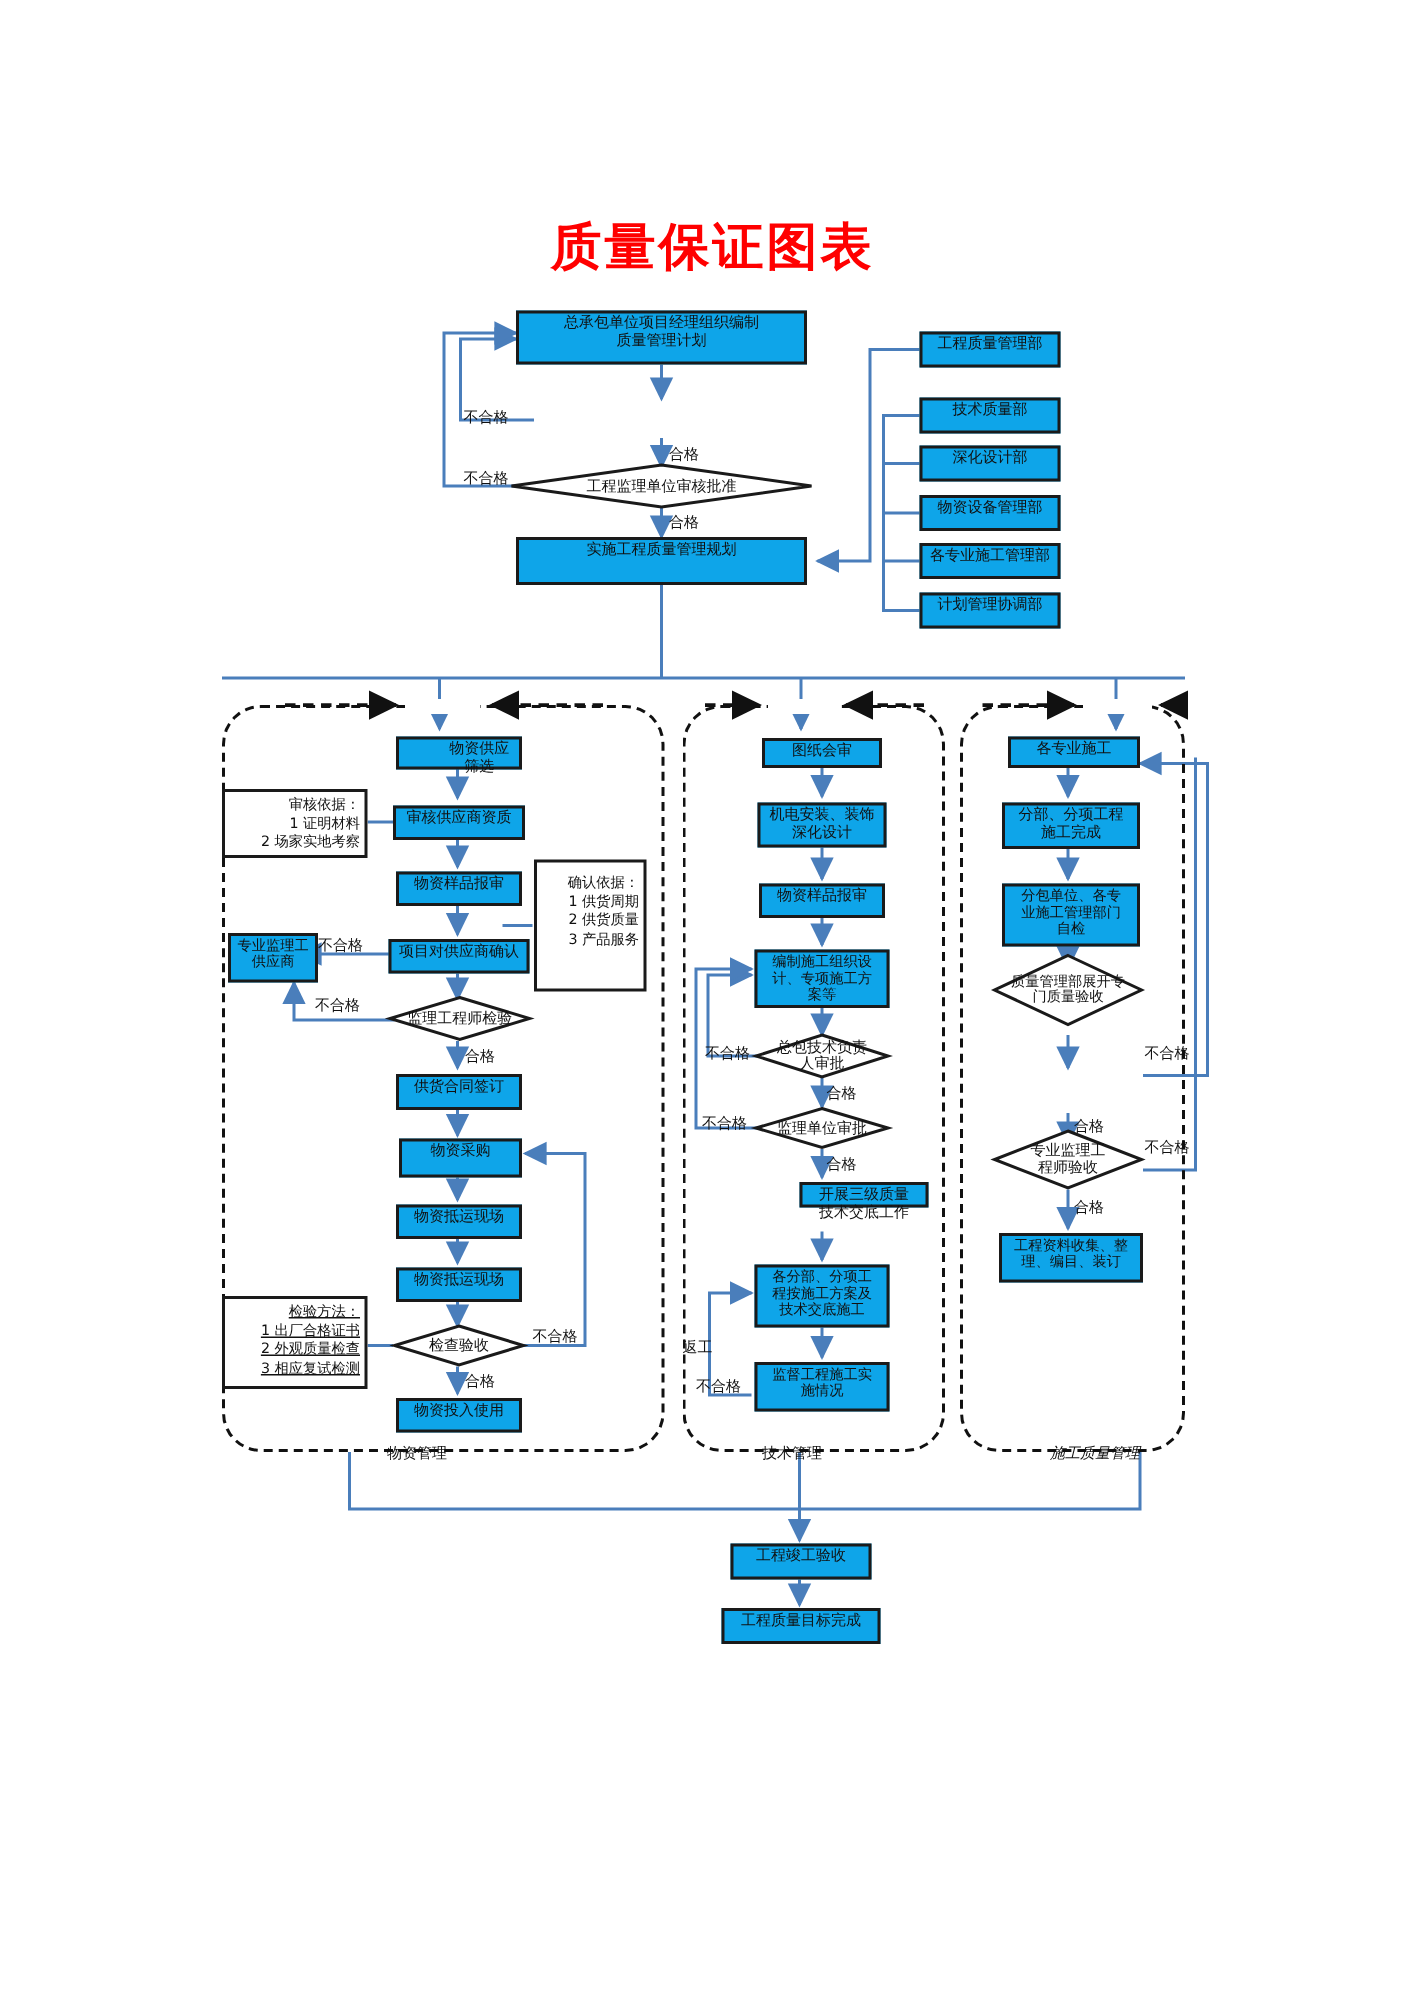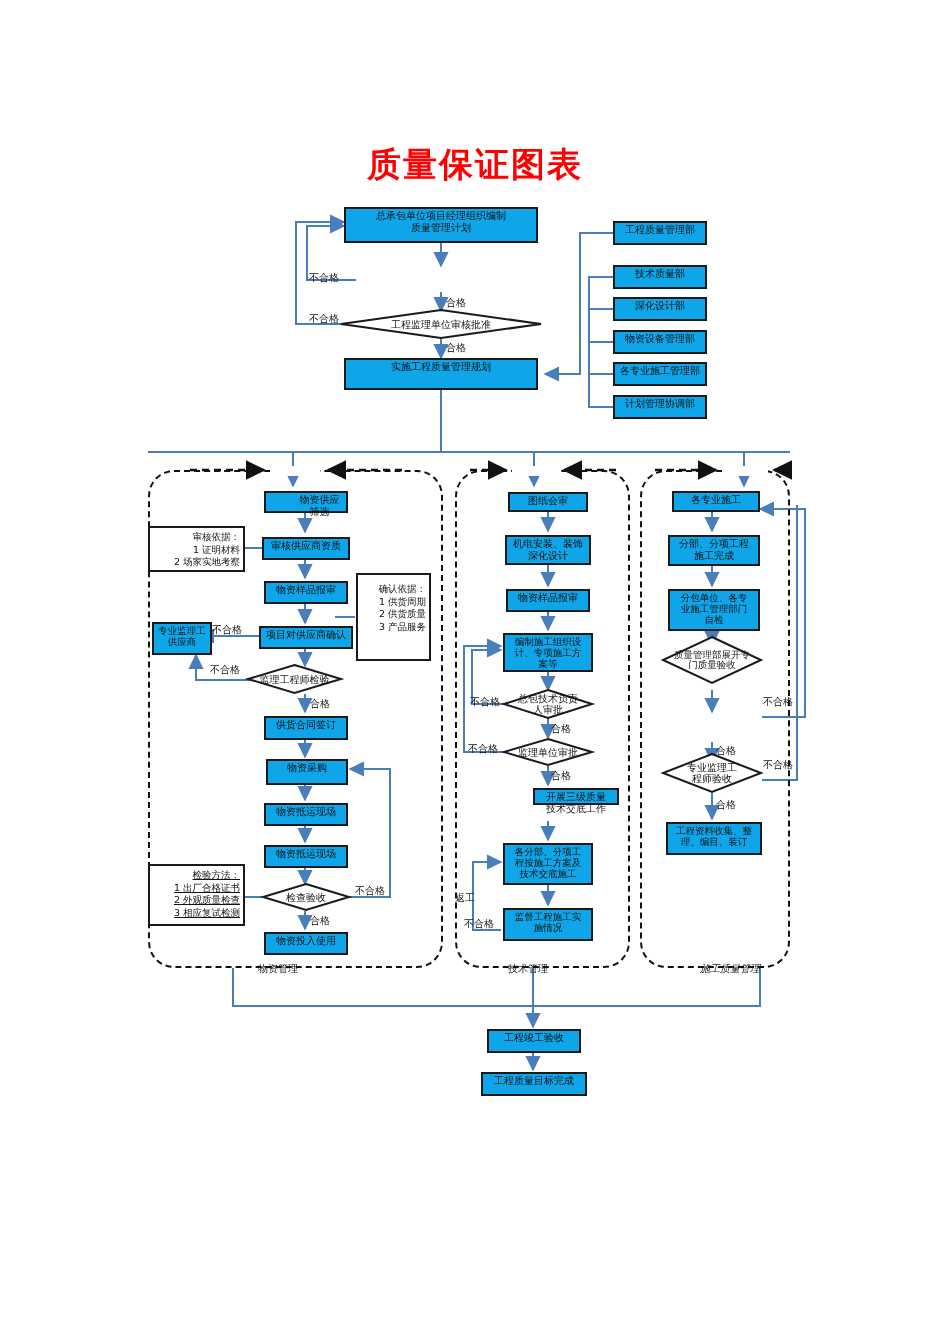--- a/index.html
+++ b/index.html
@@ -219,21 +219,21 @@
   </div>
   <div class="node" style="left:262px;top:537px;width:88px;height:23px;">
     <span>审核供应商资质</span>
   </div>
   <div class="node" style="left:264px;top:581px;width:84px;height:23px;">
     <span>物资样品报审</span>
   </div>
   <div class="node" style="left:259px;top:626px;width:94px;height:23px;">
     <span>项目对供应商确认</span>
   </div>
-  <div class="dia" style="left:247px;top:664px;width:95px;height:30px;">
+  <div class="dia" style="left:259px;top:664px;width:95px;height:30px;">
     <svg width="95" height="30" viewBox="0 0 95 30">
       <polygon points="47.5,1 94,15 47.5,29 1,15" fill="#fff" stroke="#1a1a1a" stroke-width="2"></polygon>
     </svg>
     <div class="dlabel">监理工程师检验</div>
   </div>
   <div class="node" style="left:264px;top:716px;width:84px;height:24px;">
     <span>供货合同签订</span>
   </div>
   <div class="node" style="left:266px;top:759px;width:82px;height:26px;">
     <span>物资采购</span>

